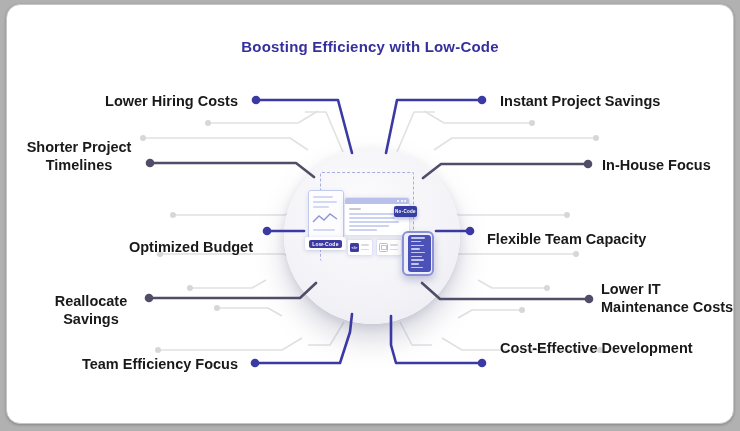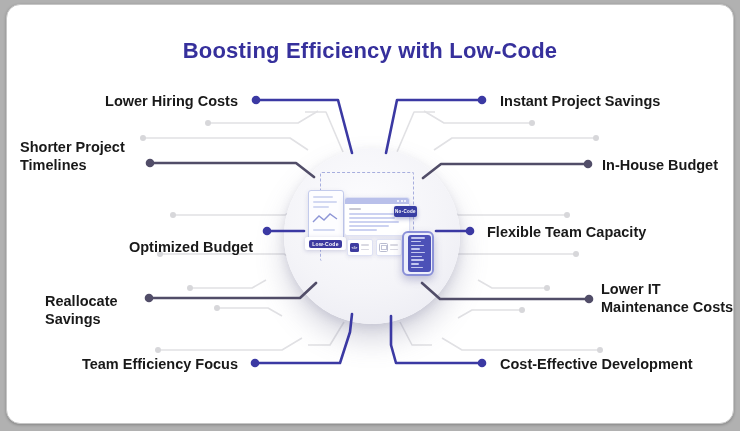--- a/index.html
+++ b/index.html
@@ -8,33 +8,33 @@
     background:#b1b1b1;
     font-family:"Liberation Sans",sans-serif;
   }
   .card{
     position:absolute;left:6px;top:4px;right:6px;bottom:7px;
     background:#ffffff;border:1px solid #c6c6c6;border-radius:14px;
     box-shadow:0 1px 3px rgba(0,0,0,.25);
   }
   .title{
     position:absolute;left:0;right:0;top:38px;text-align:center;
-    font-size:22px;font-weight:700;color:#36309c;letter-spacing:.2px;
+    font-size:15px;font-weight:700;color:#36309c;letter-spacing:.2px;
   }
   svg.decor{position:absolute;left:0;top:0;}
   .circle{
     position:absolute;left:284px;top:148px;width:176px;height:176px;border-radius:50%;
     background:radial-gradient(circle at 45% 35%, #fcfcfe 0%, #f4f4f8 55%, #e9e9f1 100%);
     box-shadow:0 16px 28px rgba(110,110,145,.28), 0 4px 10px rgba(110,110,145,.18);
   }
   .lbl{
     position:absolute;font-size:14.5px;font-weight:700;color:#191919;line-height:18px;
   }
   .lbl.nw{white-space:nowrap;}
-  .lbl.ra{text-align:left;}
+  .lbl.ra{text-align:center;}
   
   .art{position:absolute;left:0;top:0;width:740px;height:431px;}
   .dashed-frame{
     position:absolute;left:320px;top:172px;width:92px;height:88px;
     border:1px dashed #a7aede;border-bottom:none;border-radius:2px;
   }
   .doc-card{
     position:absolute;left:308px;top:190px;width:34px;height:48px;background:#fdfdff;
     border:1px solid #c3cbec;border-radius:3px;box-shadow:0 2px 5px rgba(70,70,140,.15);
   }
@@ -228,16 +228,16 @@
   </div>
 </div>
 
 <div class="lbl nw ra" style="right:502px;top:92px;">Lower Hiring Costs</div>
 <div class="lbl ra" style="right:602px;top:138px;width:118px;">Shorter Project Timelines</div>
 <div class="lbl nw ra" style="right:487px;top:238px;">Optimized Budget</div>
 <div class="lbl ra" style="right:603px;top:280px;width:92px;margin-top:12px;">Reallocate Savings</div>
 <div class="lbl nw ra" style="right:502px;top:355px;">Team Efficiency Focus</div>
 
 <div class="lbl nw" style="left:500px;top:92px;">Instant Project Savings</div>
-<div class="lbl nw" style="left:602px;top:156px;">In-House Budget</div>
-<div class="lbl nw" style="left:487px;top:223px;text-align:center;">Flexible Team Capacity</div>
+<div class="lbl nw" style="left:602px;top:156px;">In-House Focus</div>
+<div class="lbl nw" style="left:487px;top:230px;text-align:center;">Flexible Team Capacity</div>
 <div class="lbl" style="left:601px;top:280px;width:138px;">Lower IT Maintenance Costs</div>
-<div class="lbl nw" style="left:500px;top:355px;">Cost-Effective Development</div>
+<div class="lbl nw" style="left:500px;top:339px;">Cost-Effective Development</div>
 
 </body></html>

